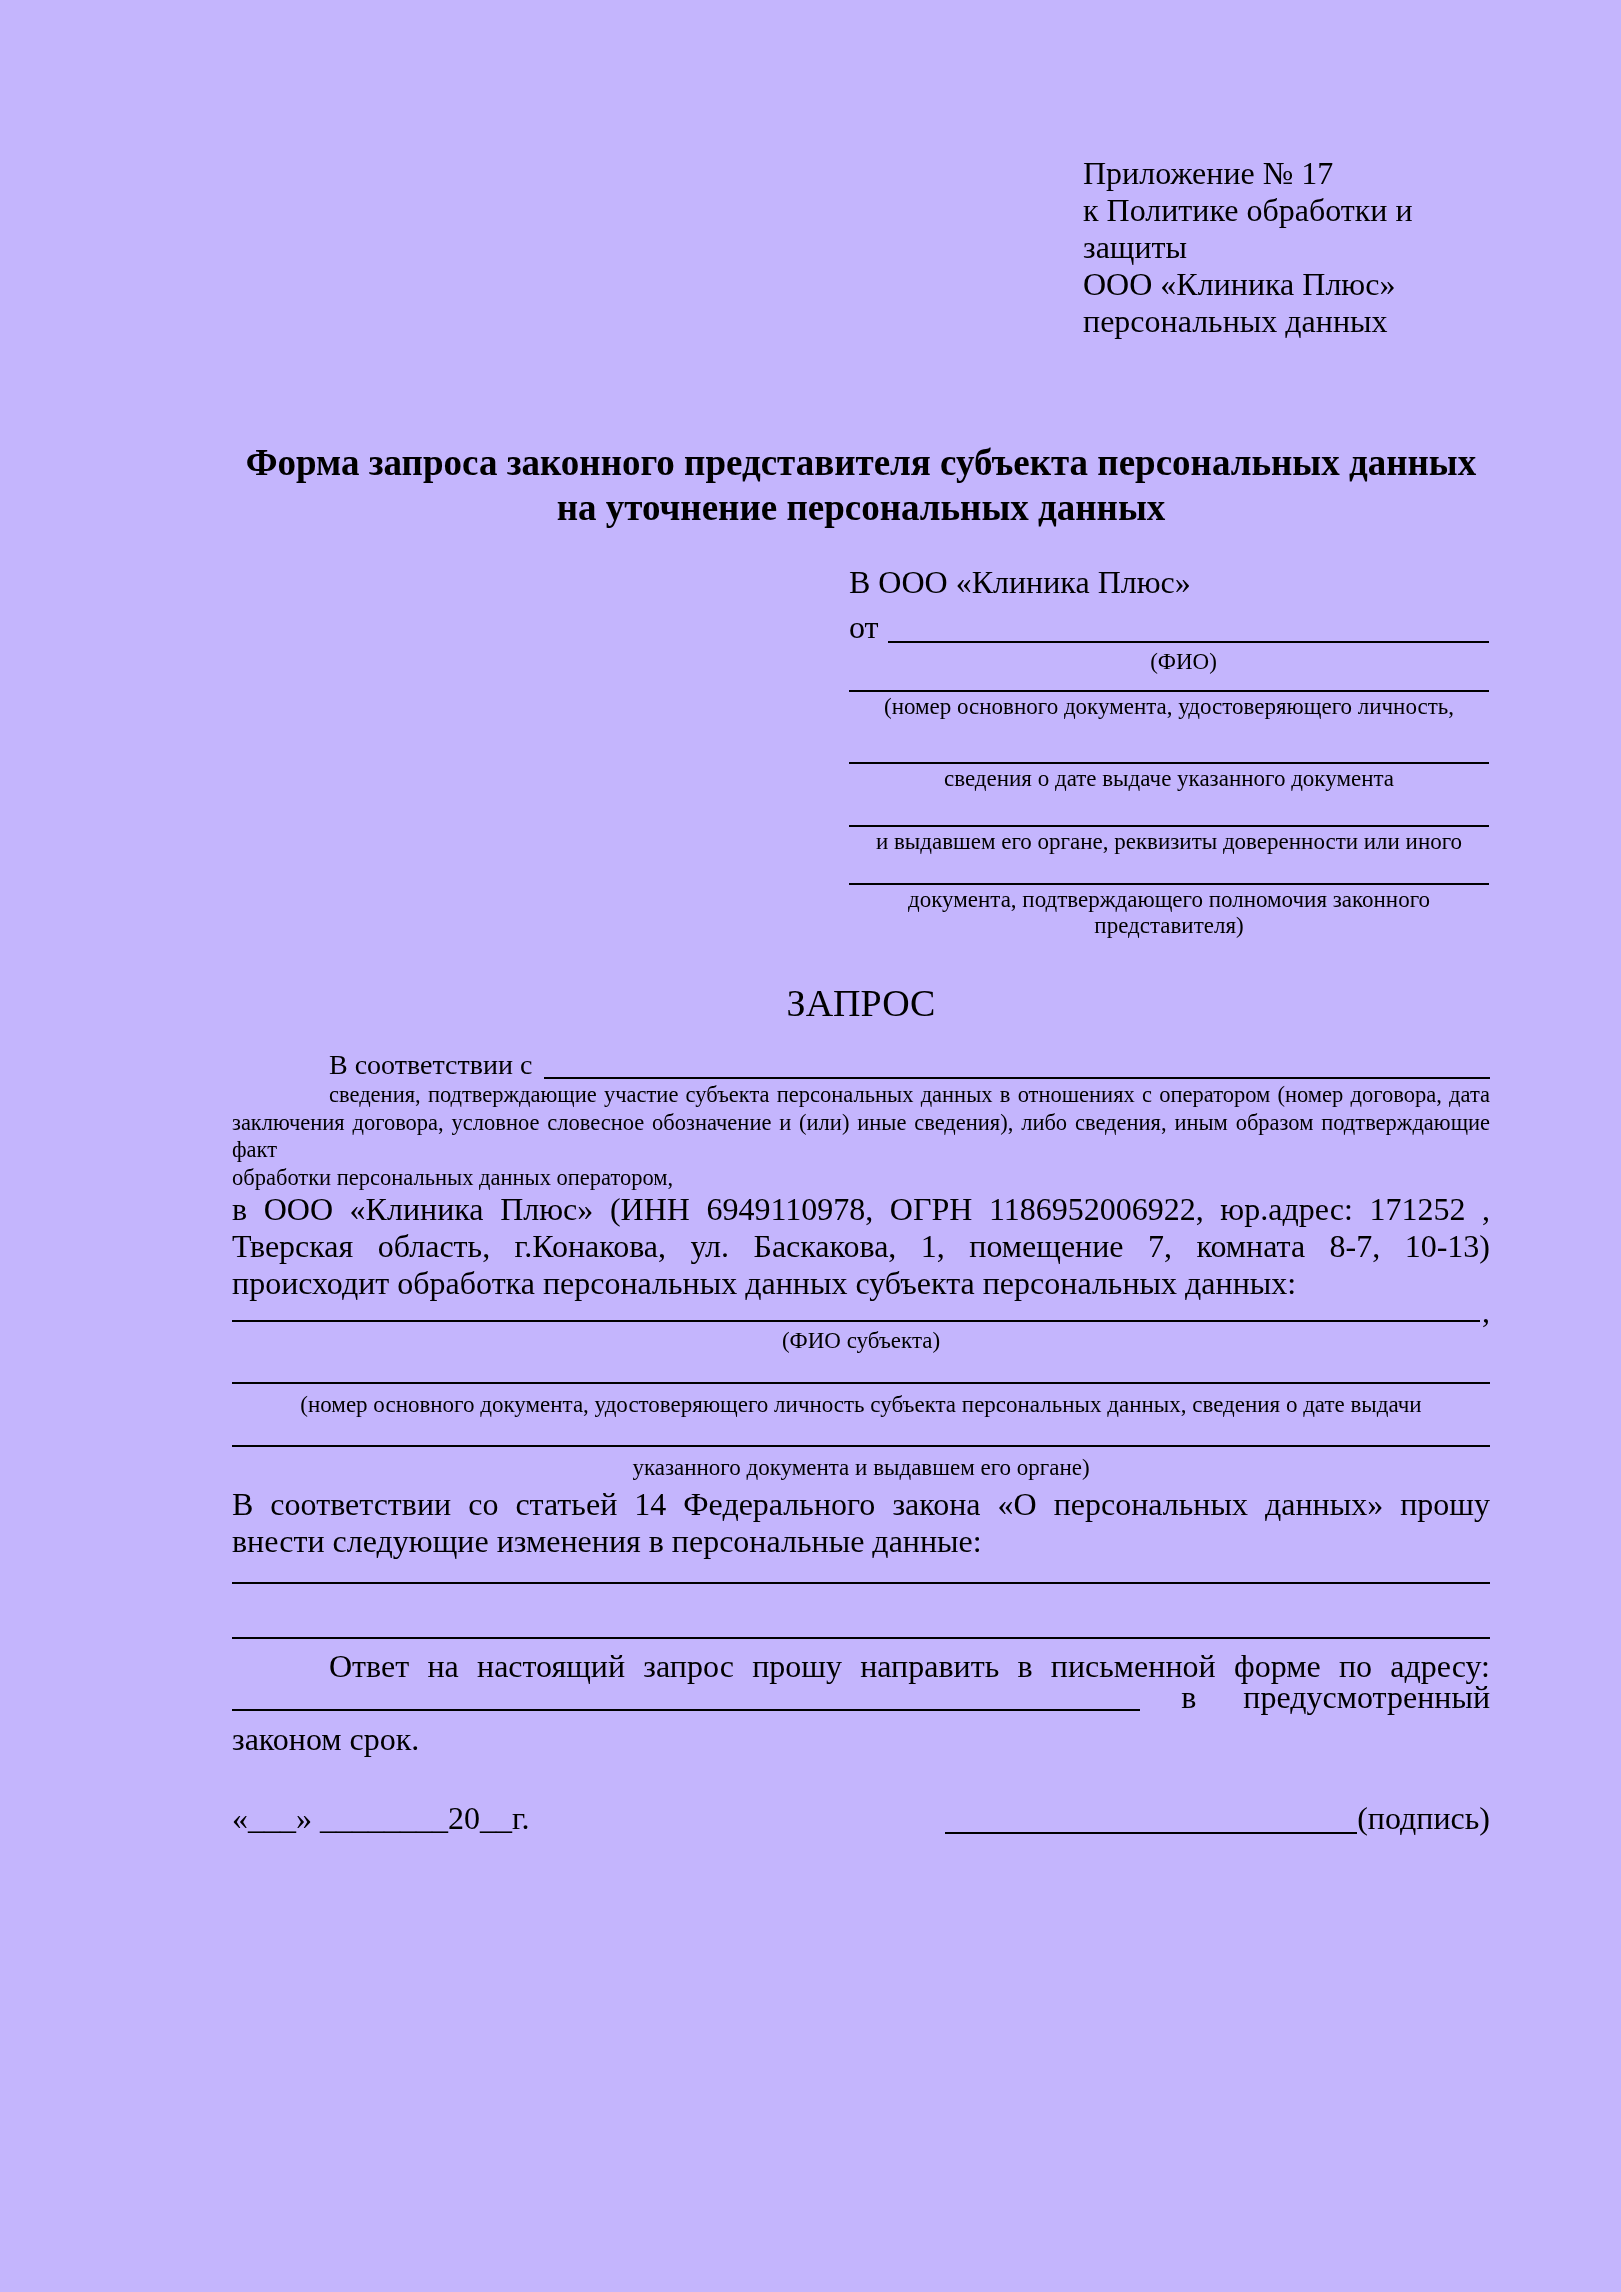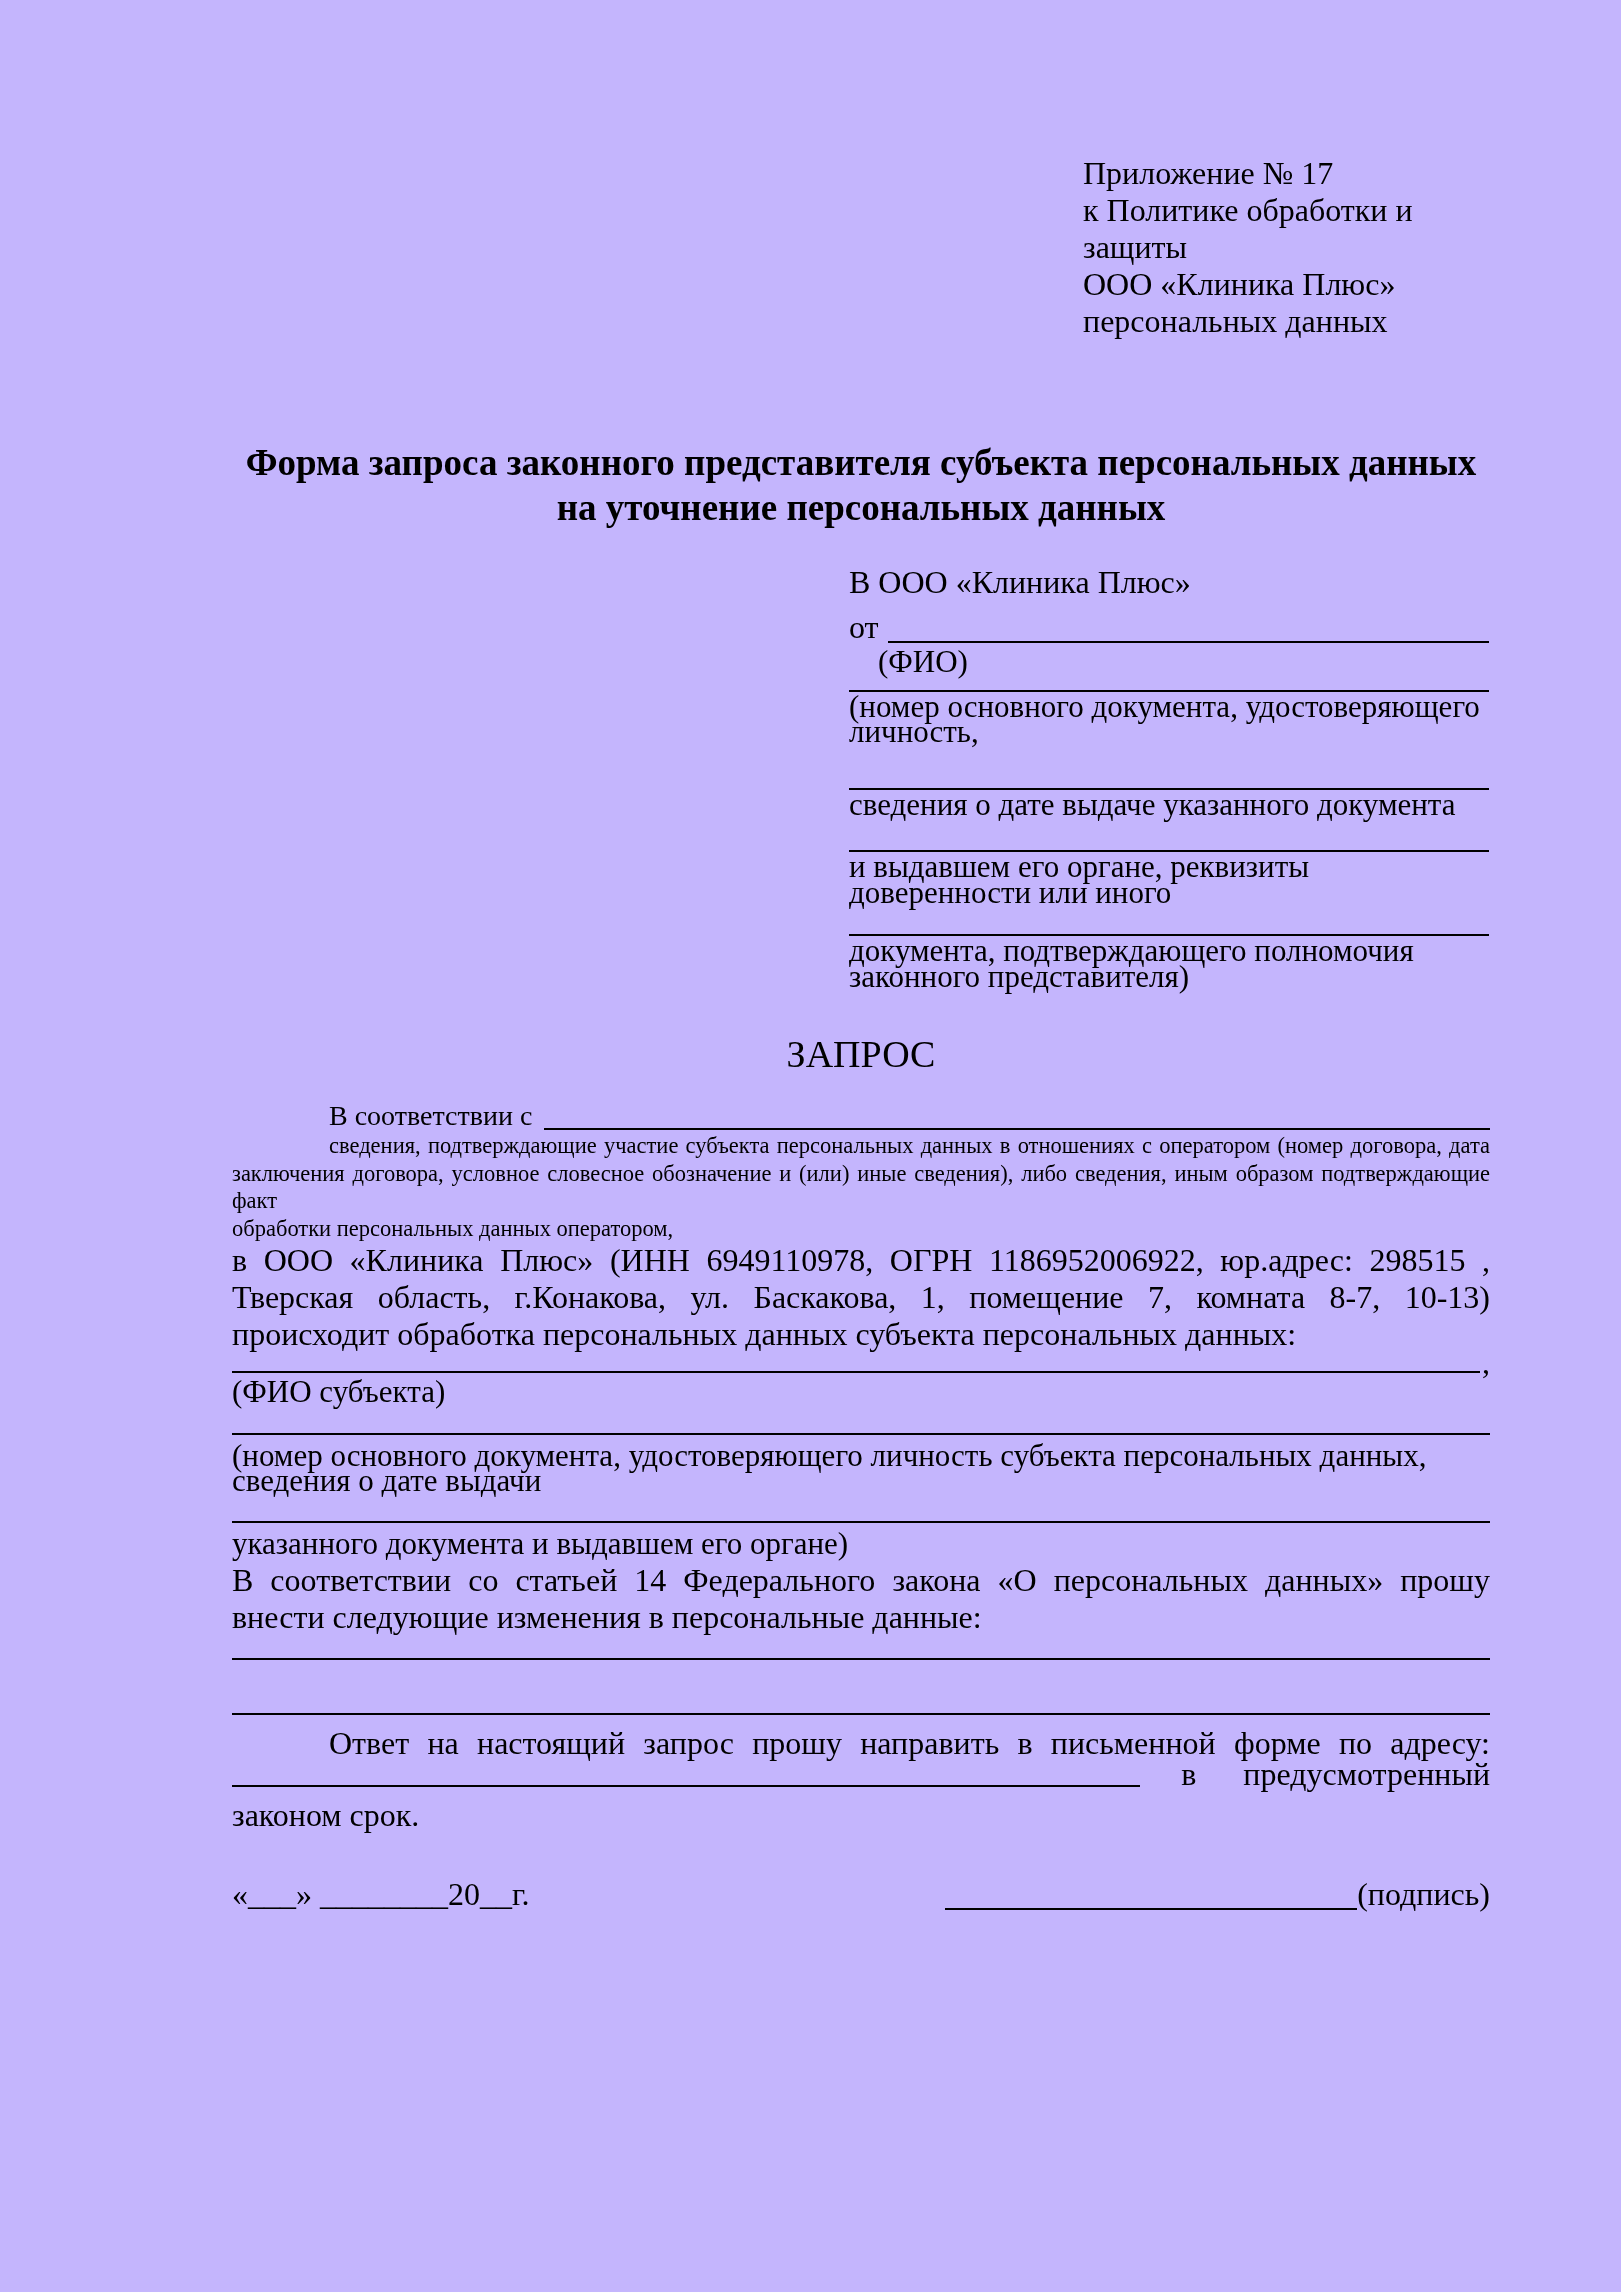--- a/index.html
+++ b/index.html
@@ -18,21 +18,21 @@
   .hdr { margin-top: 155px; margin-left: 851px; font-size: 32px; line-height: 37px; }
   
   .title { margin-top: 100px; text-align: center; font-weight: bold; font-size: 37px; line-height: 45px; }
   
   .rblock { margin-top: 33px; margin-left: 617px; width: 640px; font-size: 32px; }
   .r-to { line-height: 39px; }
   .r-from { margin-top: 5.9px; display: flex; align-items: flex-end; height: 37px; }
   .r-from .lbl { line-height: 35px; }
   .fill { border-bottom: 2.9px solid #000; }
   .r-from .fill { flex: 1; margin-left: 9.8px; margin-bottom: 2px; }
-  .cap { font-size: 31px; line-height: 25.5px; text-align: left; }
+  .cap { font-size: 23px; line-height: 25.5px; text-align: center; }
   .r-cap-fio { margin-top: 3.9px; padding-left: 29px; }
   .rline { border-bottom: 2.9px solid #000; height: 0; }
   .rf1 { margin-top: 15.7px; } .rf2 { margin-top: 43px; } .rf3 { margin-top: 33px; } .rf4 { margin-top: 29px; }
   .rcap { margin-top: 2px; }
   
   .zapros { margin-top: 45px; text-align: center; font-size: 38px; line-height: 41px; }
   
   .lead-row { margin-top: 22px; display: flex; align-items: flex-end; height: 35px; font-size: 28px; }
   .lead-row .lbl { padding-left: 97px; line-height: 33px; white-space: nowrap; }
   .lead-row .fill { flex: 1; margin-left: 11.8px; margin-bottom: 2px; }
@@ -114,21 +114,21 @@
     <span class="fill"></span>
   </div>
 
   <div class="fine">
     <div class="jf ind">сведения, подтверждающие участие субъекта персональных данных в отношениях с оператором (номер договора, дата</div>
     <div class="jf">заключения договора, условное словесное обозначение и (или) иные сведения), либо сведения, иным образом подтверждающие факт</div>
     <div>обработки персональных данных оператором,</div>
   </div>
 
   <div class="para">
-    <div class="jf">в ООО «Клиника Плюс» (ИНН 6949110978, ОГРН 1186952006922, юр.адрес: 298515 ,</div>
+    <div class="jf">в ООО «Клиника Плюс» (ИНН 6949110978, ОГРН 1186952006922, юр.адрес: 171252 ,</div>
     <div class="jf">Тверская область, г.Конакова, ул. Баскакова, 1, помещение 7, комната 8-7, 10-13)</div>
     <div>происходит обработка персональных данных субъекта персональных данных:</div>
   </div>
 
   <div class="fill-comma">
     <span class="fill"></span>
     <span class="comma">,</span>
   </div>
   <div class="cap cap-c1">(ФИО субъекта)</div>
 

